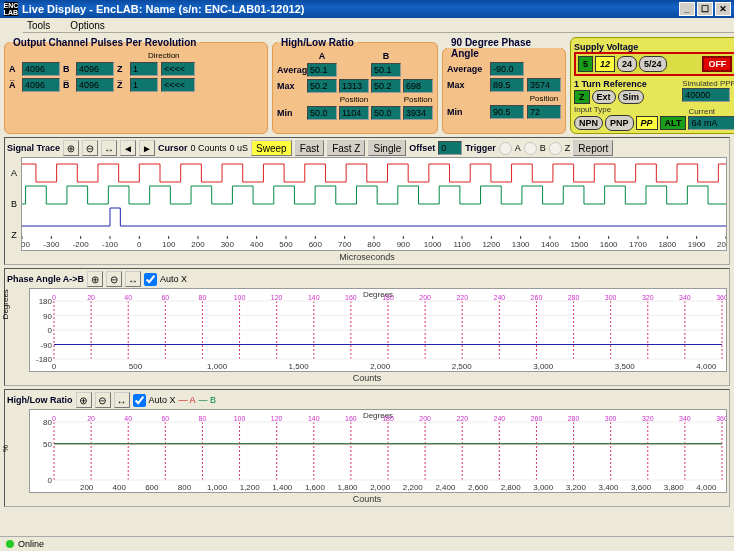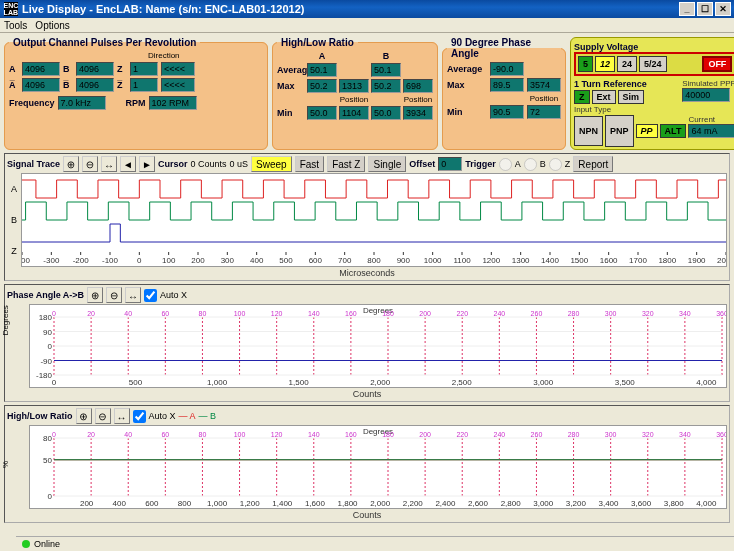--- a/index.html
+++ b/index.html
@@ -1,52 +1,52 @@
 <!DOCTYPE html>
 <html><head>
 <meta charset="utf-8">
 <style>
   * { box-sizing: border-box; margin: 0; padding: 0; }
   body { font-family: Tahoma, Arial, sans-serif; font-size: 10px; background: #ece9d8; width: 734px; height: 551px; overflow: hidden; position: relative; }
   .titlebar { height: 18px; background: linear-gradient(to bottom, #0a4aa0, #1362c3 40%, #0a4aa0); color: #fff; display: flex; align-items: center; padding: 0 3px 0 4px; font-weight: bold; font-size: 11px; }
   .titlebar .icon { width: 14px; height: 14px; margin-right: 4px; background: #000; font-size:7px; color:#fff; display:flex; align-items:center; justify-content:center; }
   .titlebar .title { flex: 1; }
   .win-btn { width: 16px; height: 14px; margin-left: 2px; background: #d4d0c8; border: 1px solid #fff; display:flex; align-items:center; justify-content:center; font-size:9px; color:#000; }
-  .menubar { height: 15px; display:flex; align-items:center; padding:0 4px; gap:8px; border-bottom:1px solid #aca899; }
+  .menubar { height: 15px; display:flex; align-items:center; padding:0 4px; gap:20px; border-bottom:1px solid #aca899;margin-left:23px; }
   .menuitem { cursor:default; }
   .content { padding: 4px; display:flex; flex-direction:column; gap:3px; }
   .toprow { display:flex; gap:4px; }
   fieldset.panel { border:1px solid #e49c4e; border-radius:6px; background:#f4c188; padding:3px 4px 4px; position:relative; }
   fieldset.panel > legend.pl { color:#003; font-weight:bold; font-size:10px; padding:0 4px; }
   .panel1 { flex: 0 0 264px; }
   .panel2 { flex: 0 0 150px; }
   .panel3 { flex: 0 0 120px; }
   .panel4 { flex: 1; background:#e6e656; border:1px solid #999900; border-radius:6px; padding:2px 3px; }
   .row { display:flex; align-items:center; gap:3px; margin-bottom:2px; }
   .lbl { font-weight:bold; color:#002; font-size:9px; }
   .txt { background:#0f766e; border:1px inset #999; height:14px; padding:0 2px; font-size:9px; display:inline-flex; align-items:center; }
   .w38{width:38px;} .w28{width:28px;} .w34{width:34px;} .w48{width:48px;}
   .colhdr { font-size:8px; text-align:center; }
   .hl-grid { display:grid; grid-template-columns: 28px 30px 30px 30px 30px; gap:2px; align-items:center; }
   .hl-grid .c { text-align:center; font-size:9px; }
   .supply-box { border:2px solid #c00; background:#dcdc44; padding:2px; display:flex; gap:2px; }
   .sbtn { height:16px; border:1px solid #333; display:flex; align-items:center; justify-content:center; font-weight:bold; font-size:9px; padding:0 4px; }
-  .sb-green{background:#1a9e1a;color:#000;} .sb-yellow{background:#ffff40;font-style:italic;} .sb-gray{background:#d4d0c8;} .sb-red{background:#e00000;color:#fff;border:2px solid #800;}
+  .sb-green{background:#1a9e1a;color:#000;} .sb-yellow{background:#ffff40;font-style:italic;} .sb-gray{background:#d4d0c8;border-radius:7px;} .sb-red{background:#e00000;color:#fff;border:2px solid #800;}
   .subpanel-title{font-weight:bold; font-size:9px; color:#003; margin-top:2px;}
   .tight-row{display:flex; gap:2px; align-items:center; margin-top:1px;}
   .small-gray{font-size:8px; color:#333;}
   .section-frame { border:1px inset #aaa; background:#ece9d8; border-radius:0; padding:2px; display:flex; flex-direction:column; }
   .toolbar { display:flex; align-items:center; gap:3px; font-size:9px; margin-bottom:1px; }
   .tb-btn { width:16px; height:16px; border:1px outset #ccc; background:#ece9d8; display:flex;align-items:center;justify-content:center;font-size:10px; }
   .tb-btn.yellow{background:#ffff40;} .tb-btn.gray{background:#d4d0c8;}
   .chart { flex:1; background:#fff; border:1px solid #999; position:relative; overflow:hidden; }
   .chart svg{position:absolute; left:0; top:0; width:100%; height:100%;}
   .xlabel{font-size:9px; color:#333; text-align:center; margin-top:1px;}
   .ylabel{position:absolute; left:-2px; top:50%; transform:rotate(-90deg) translateX(50%); transform-origin:left center; font-size:8px;}
-  .status { position:absolute; bottom:0; left:16px; right:0; height:15px; border-top:1px solid #aaa; display:flex; align-items:center; padding:0 6px; gap:4px; font-size:9px; background:#ece9d8;}
+  .status { position:absolute; bottom:0; left:0; right:0; height:15px; border-top:1px solid #aaa; display:flex; align-items:center; padding:0 6px; gap:4px; font-size:9px; background:#ece9d8;}
   .led-green{width:8px;height:8px;border-radius:50%;background:#2c2;}
   .ax-text{font-size:8px; fill:#333;}
   .tick-pink{stroke:#d36; stroke-width:1; stroke-dasharray:2,2;}
   .grid-lt{stroke:#eee;stroke-width:1;}
 </style>
 </head>
 <body>
 
 <div class="titlebar">
   <div class="icon">ENC LAB</div>
@@ -81,27 +81,20 @@
         <span class="txt w34">&lt;&lt;&lt;&lt;</span>
       </div>
       <div class="row">
         <span class="lbl" style="width:10px">A̅</span>
         <span class="txt w38">4096</span>
         <span class="lbl" style="width:10px">B̅</span>
         <span class="txt w38">4096</span>
         <span class="lbl" style="width:10px">Z̅</span>
         <span class="txt w28">1</span>
         <span class="txt w34">&lt;&lt;&lt;&lt;</span>
-      </div>
-      <div class="row" style="margin-top:4px;">
-        <span class="lbl">Frequency</span>
-        <span class="txt w48">7.0 kHz</span>
-        <span style="width:14px"></span>
-        <span class="lbl">RPM</span>
-        <span class="txt w48">102 RPM</span>
       </div>
     </fieldset>
 
     <fieldset class="panel panel2">
       <legend class="pl">High/Low Ratio</legend>
       <div class="hl-grid">
         <span></span>
           <span class="c lbl">A</span>
           <span></span>
           <span class="c lbl">B</span>
@@ -173,22 +166,22 @@
         </div>
         <div>
           <div class="small-gray">Simulated PPR</div>
           <span class="txt w48">40000</span>
         </div>
       </div>
       <div class="tight-row">
         <div style="flex:1">
           <div class="small-gray">Input Type</div>
           <div class="tight-row">
-            <div class="sbtn sb-gray" style="height:30px">NPN</div>
-            <div class="sbtn sb-gray" style="height:32px">PNP</div>
+            <div class="sbtn sb-gray" style="height:14px">NPN</div>
+            <div class="sbtn sb-gray" style="height:16px">PNP</div>
             <div class="sbtn sb-yellow" style="height:14px">PP</div>
             <div class="sbtn sb-green" style="height:14px">ALT</div>
           </div>
         </div>
         <div>
           <div class="small-gray">Current</div>
           <span class="txt w48">64 mA</span>
         </div>
       </div>
     </div>

